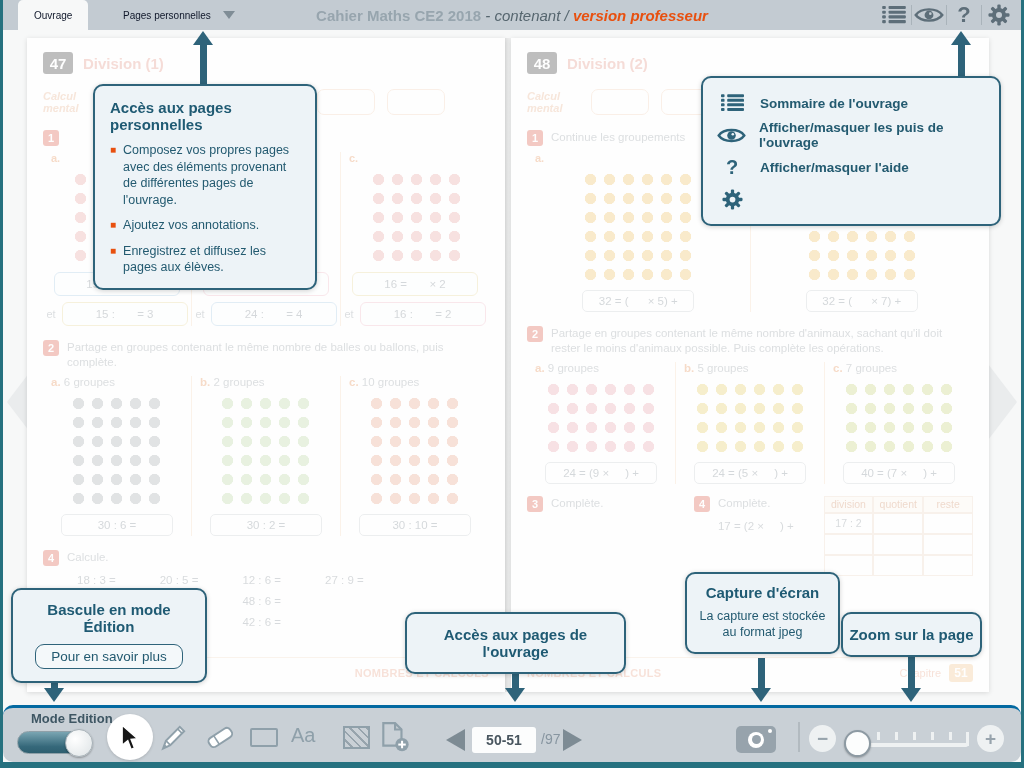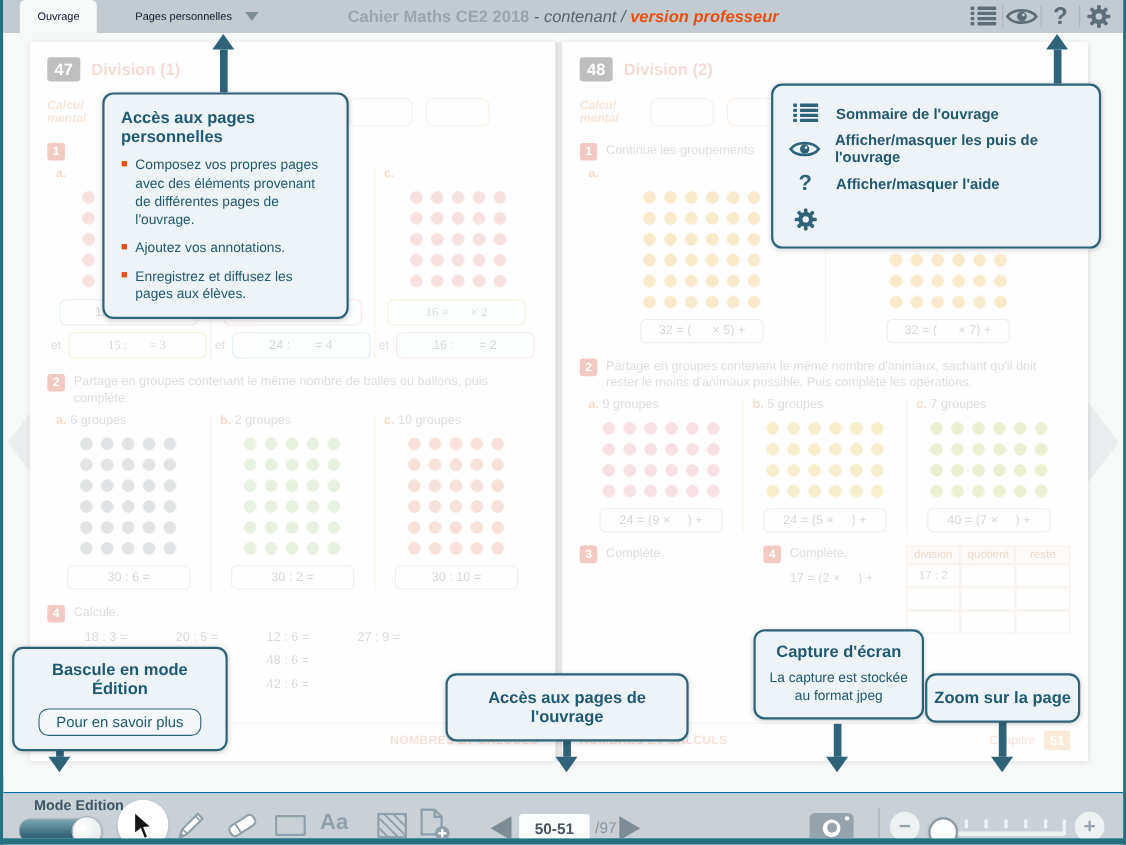--- a/index.html
+++ b/index.html
@@ -44,21 +44,21 @@
   .ex-badge { min-width:16px; height:16px; background:#dd5f4d; color:#fff; font-size:11px; font-weight:bold; border-radius:3px; display:flex; align-items:center; justify-content:center; }
   .ex-text { font-size:11.5px; line-height:1.3; color:#98a0a6; }
   .cols3 { display:flex; margin-top:6px; }
   .cols3 .col { flex:1; display:flex; flex-direction:column; align-items:center; gap:6px; }
   .cols3 .col + .col { border-left:1px solid #f6dcc0; }
   .mini-label { align-self:flex-start; margin-left:8px; color:#e8955c; font-size:11px; font-weight:bold; }
   .grp-label { align-self:flex-start; margin-left:8px; font-size:11.5px; color:#98a0a6; }
   .grp-label b { color:#e8955c; }
   .dots { background-image:radial-gradient(circle, var(--c) 40%, transparent 44%); background-size:19px 19px; }
   .eq-box { border:1.5px solid #c9ced2; border-radius:6px; background:#fdfefe; height:24px; min-width:126px; display:flex; align-items:center; justify-content:center; font-size:11.5px; color:#828d95; white-space:pre; }
-  .b-blue { border-color:#a8cbe4; } .b-pink { border-color:#efb9c6; } .b-yellow { border-color:#e6d79a;font-family:Liberation Serif, serif; }
+  .b-blue { border-color:#a8cbe4; } .b-pink { border-color:#efb9c6; } .b-yellow { border-color:#e6d79a; }
   .et-row { display:flex; align-items:center; gap:6px; }
   .et { font-size:11px; color:#98a0a6; }
   .ans-box { border:1px solid #c9ced2; border-radius:5px; background:#fff; height:22px; min-width:112px; padding:0 8px; display:flex; align-items:center; justify-content:center; font-size:11.5px; color:#828d95; white-space:pre; }
   .calc-grid { display:flex; margin-top:8px; padding-left:34px; gap:44px; }
   .calc-grid .cg-col { display:flex; flex-direction:column; gap:9px; white-space:pre; font-size:11.5px; color:#8b949b; }
   .pg-foot { position:absolute; left:16px; right:16px; bottom:10px; border-top:1px solid #f3ddc9; padding-top:6px; display:flex; align-items:center; gap:8px; font-size:11px; color:#eba98f; }
   .foot-num { width:24px; height:18px; background:#f3c68f; color:#fff; font-weight:bold; font-size:12px; border-radius:3px; display:flex; align-items:center; justify-content:center; }
   .foot-strand { margin-left:auto; font-weight:bold; letter-spacing:.3px; }
   .ex34 { display:flex; margin-top:12px; gap:10px; }
   .ex34 .e-col { display:flex; flex-direction:column; gap:8px; }
@@ -83,28 +83,28 @@
   .co-cap { left:682px; top:572px; width:155px; padding:10px 6px 11px; text-align:center; }
   .co-cap .sub { font-size:12.5px; margin-top:7px; line-height:1.3; }
   .co-zoom { left:838px; top:612px; width:141px; padding:12px 6px; text-align:center; }
 
   .arrow { position:absolute; width:20px; display:flex; flex-direction:column; align-items:center; z-index:23; }
   .arrow .shaft { width:7px; flex:1; background:#2e637a; }
   .h-up { width:0; height:0; border-left:10px solid transparent; border-right:10px solid transparent; border-bottom:14px solid #2e637a; }
   .h-down { width:0; height:0; border-left:10px solid transparent; border-right:10px solid transparent; border-top:14px solid #2e637a; }
 
   
-  .toolbar { position:absolute; left:0; right:0; bottom:0; height:42px; background:#c9d0d6; border-top:1px solid #0369a1; }
+  .toolbar { position:absolute; left:0; right:0; bottom:0; height:57px; background:#c9d0d6; border-top:3px solid #0369a1;border-radius:10px; }
   .mode-label { position:absolute; left:28px; top:3px; font-size:13px; font-weight:bold; color:#3e5663; }
   .toggle { position:absolute; left:14px; top:23px; width:74px; height:23px; border-radius:12px; background:linear-gradient(180deg,#7aa5b2,#35687a 70%,#2f5f70); border:1px solid #8fa0a8; cursor:pointer; }
   .knob { position:absolute; right:-3px; top:-3px; width:28px; height:28px; border-radius:50%; background:radial-gradient(circle at 35% 35%, #ffffff, #dde3e5); border:1px solid #a8b2b8; box-shadow:0 1px 2px rgba(0,0,0,.3); }
   .tool { position:absolute; display:flex; align-items:center; justify-content:center; cursor:pointer; }
   .cursor-wrap { left:104px; top:6px; width:46px; height:46px; border-radius:50%; background:#fff; box-shadow:0 1px 3px rgba(0,0,0,.15); }
   .rect-tool { left:247px; top:20px; width:28px; height:19px; border:2.5px solid #8fa0aa; border-radius:2px; }
-  .aa-tool { left:288px; top:16px; font-size:20px; font-weight:bold; color:#8fa0aa; }
+  .aa-tool { left:288px; top:16px; font-size:20px; font-weight:normal; color:#8fa0aa; }
   .hatch-tool { left:340px; top:18px; width:27px; height:23px; border:2px solid #8fa0aa;
                 background:repeating-linear-gradient(45deg, transparent 0 4px, #97a4ad 4px 6px); }
   .nav-tri { position:absolute; width:0; height:0; cursor:pointer; }
   .nav-left { left:443px; top:21px; border-top:11px solid transparent; border-bottom:11px solid transparent; border-right:19px solid #7d8b94; }
   .nav-right { left:560px; top:21px; border-top:11px solid transparent; border-bottom:11px solid transparent; border-left:19px solid #7d8b94; }
   .page-box { position:absolute; left:469px; top:19px; width:64px; height:26px; background:#fcfdfd; border-radius:3px; display:flex; align-items:center; justify-content:center; font-size:14px; font-weight:bold; color:#49565f; }
   .page-total { position:absolute; left:538px; top:23px; font-size:14px; color:#8795a0; }
   .camera { position:absolute; left:733px; top:18px; width:40px; height:27px; background:#97a3ac; border-radius:5px; cursor:pointer; }
   .camera .lens { position:absolute; left:12px; top:5.5px; width:16px; height:16px; border-radius:50%; background:#fff; }
   .camera .lens::after { content:""; position:absolute; left:3.5px; top:3.5px; width:9px; height:9px; border-radius:50%; background:#97a3ac; }

